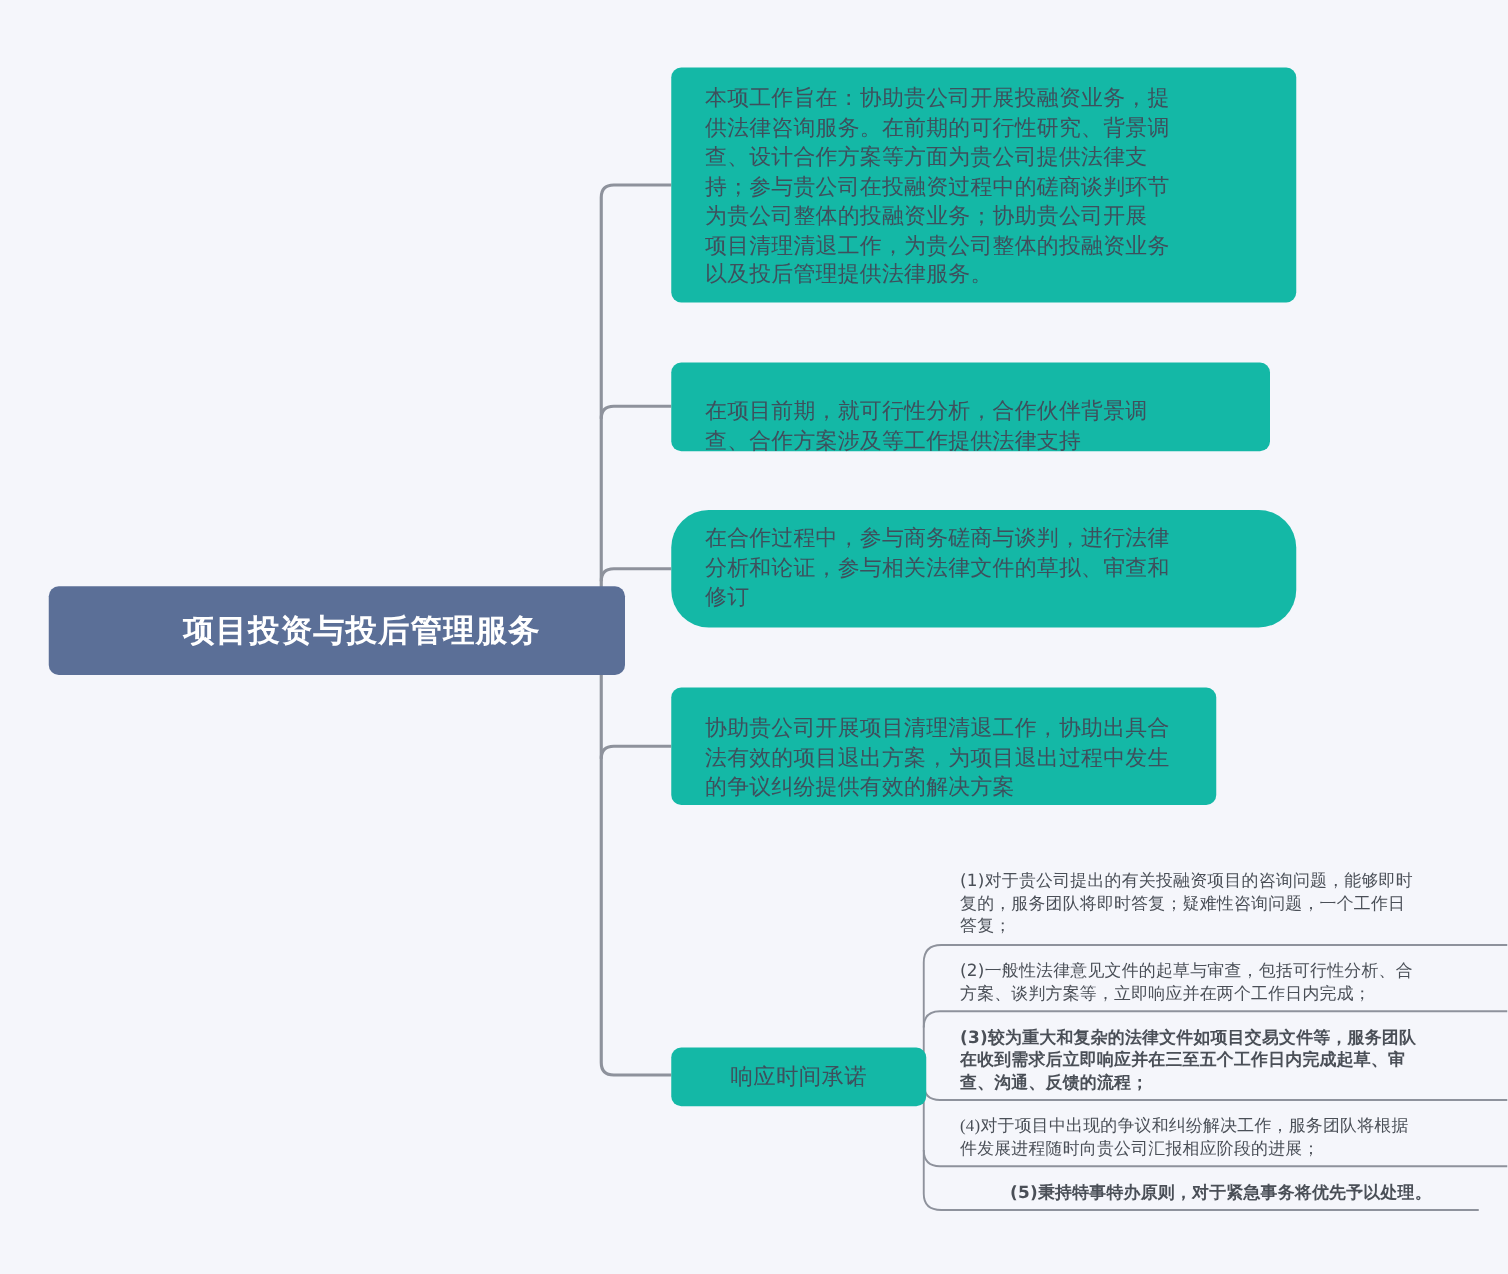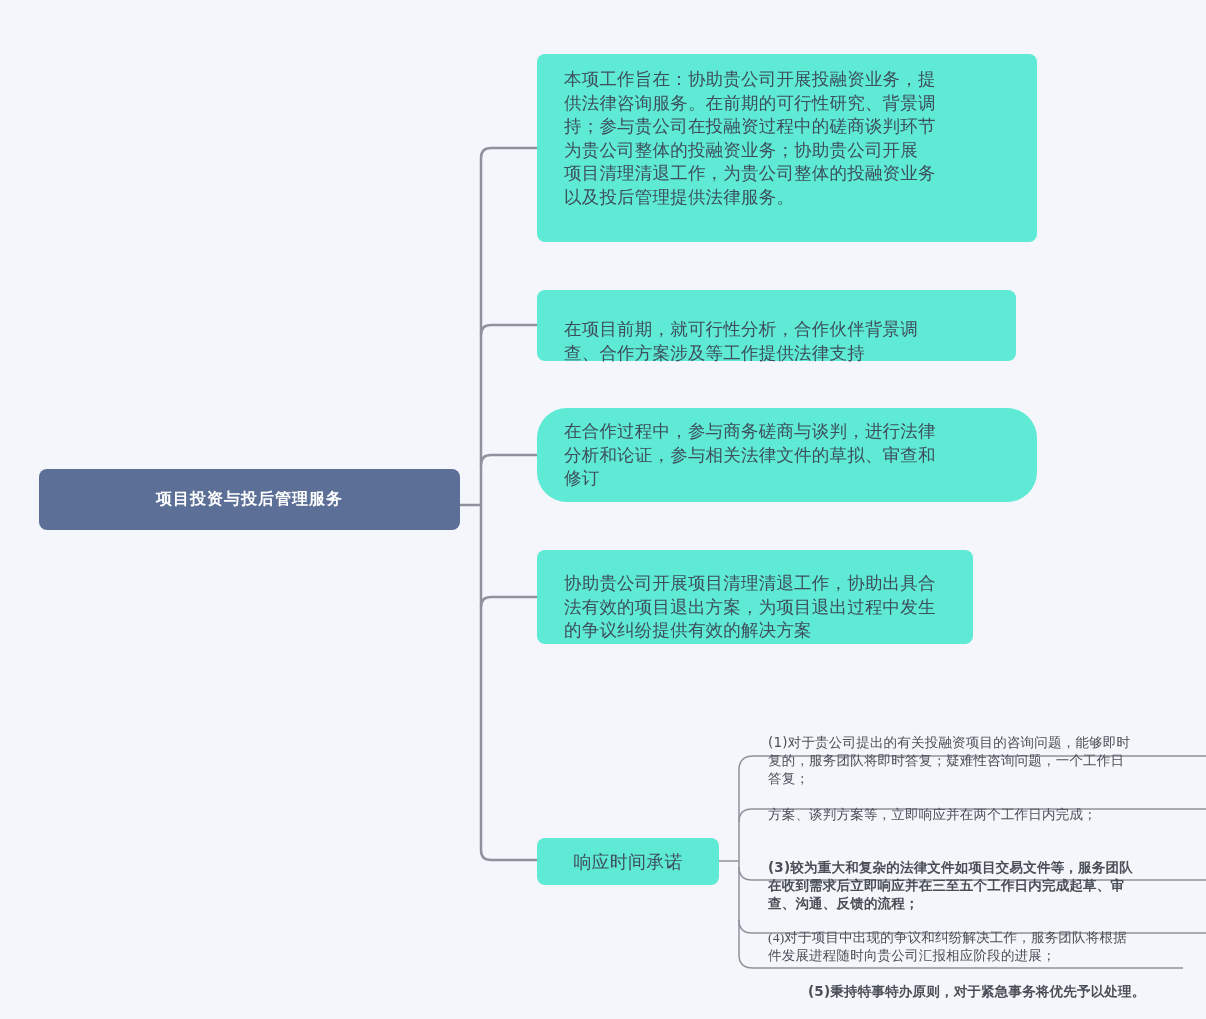--- a/index.html
+++ b/index.html
@@ -3,44 +3,44 @@
 <meta charset="utf-8">
 <style>
   html, body { margin: 0; padding: 0; }
   body {
     width: 1206px; height: 1019px; overflow: hidden;
     background: #f5f6fb;
     font-family: "DejaVu Sans", "Liberation Sans", sans-serif;
     position: relative;
   }
   .root {
-    position: absolute; left: 39px; top: 469px; width: 421px; height: 61px;
+    position: absolute; left: 39px; top: 469px; width: 421px; height: 71px;
     background: #5b6f97; border-radius: 8px;
     display: flex; align-items: center; justify-content: center;
-    color: #ffffff; font-size: 16px; font-weight: bold; letter-spacing: 1px;
+    color: #ffffff; font-size: 25px; font-weight: bold; letter-spacing: 1px; padding-left: 40px;
   }
   svg.lines { position: absolute; left: 0; top: 0; }
   .node {
-    position: absolute; background: #5eead4; border-radius: 8px;
+    position: absolute; background: #14b8a6; border-radius: 8px;
     color: #3e4f5c; font-size: 17.5px; line-height: 23.5px;
     box-sizing: border-box; padding: 10px 22px 10px 27px;
     letter-spacing: 0.2px;
   }
   .n1 { left: 537px; top: 54px; width: 500px; height: 188px; padding-top: 14px; }
   .n2 { left: 537px; top: 290px; width: 479px; height: 71px; padding-top: 28px; }
   .n3 { left: 537px; top: 408px; width: 500px; height: 94px; padding-top: 12px; border-radius: 30px; }
   .n4 { left: 537px; top: 550px; width: 436px; height: 94px; padding-top: 22px; }
   .n5 {
-    left: 537px; top: 838px; width: 182px; height: 47px;
+    left: 537px; top: 838px; width: 204px; height: 47px;
     display: flex; align-items: center; justify-content: center;
     padding: 0; font-size: 18px;
   }
   .leaf {
     position: absolute; color: #4a4f57; font-size: 13.5px; line-height: 18px;
-    white-space: nowrap; overflow: hidden; letter-spacing: 0.2px; margin-top: 37px;
+    white-space: nowrap; overflow: hidden; letter-spacing: 0.2px;
   }
   .l1 { left: 768px; top: 696px; width: 438px; }
   .l2 { left: 768px; top: 768px; width: 438px; }
   .l3 { left: 768px; top: 821px; width: 438px; font-weight: bold; }
   .l4 { left: 768px; top: 892px; width: 438px; font-family: Liberation Serif, serif; }
   .l5 { left: 808px; top: 945px; width: 438px; font-weight: bold; }
 </style>
 </head>
 <body>
 
@@ -66,20 +66,21 @@
   </g>
 </svg>
 
 <div class="root">
   <span>项目投资与投后管理服务</span>
 </div>
 
 <div class="node n1">
   <div>本项工作旨在：协助贵公司开展投融资业务，提</div>
   <div>供法律咨询服务。在前期的可行性研究、背景调</div>
+  <div>查、设计合作方案等方面为贵公司提供法律支</div>
   <div>持；参与贵公司在投融资过程中的磋商谈判环节</div>
   <div>为贵公司整体的投融资业务；协助贵公司开展</div>
   <div>项目清理清退工作，为贵公司整体的投融资业务</div>
   <div>以及投后管理提供法律服务。</div>
 </div>
 
 <div class="node n2">
   <div>在项目前期，就可行性分析，合作伙伴背景调</div>
   <div>查、合作方案涉及等工作提供法律支持</div>
 </div>
@@ -99,20 +100,21 @@
 <div class="node n5">
   <span>响应时间承诺</span>
 </div>
 
 <div class="leaf l1">
   <div>(1)对于贵公司提出的有关投融资项目的咨询问题，能够即时</div>
   <div>复的，服务团队将即时答复；疑难性咨询问题，一个工作日</div>
   <div>答复；</div>
 </div>
 <div class="leaf l2">
+  <div>(2)一般性法律意见文件的起草与审查，包括可行性分析、合</div>
   <div>方案、谈判方案等，立即响应并在两个工作日内完成；</div>
 </div>
 <div class="leaf l3">
   <div>(3)较为重大和复杂的法律文件如项目交易文件等，服务团队</div>
   <div>在收到需求后立即响应并在三至五个工作日内完成起草、审</div>
   <div>查、沟通、反馈的流程；</div>
 </div>
 <div class="leaf l4">
   <div>(4)对于项目中出现的争议和纠纷解决工作，服务团队将根据</div>
   <div>件发展进程随时向贵公司汇报相应阶段的进展；</div>

